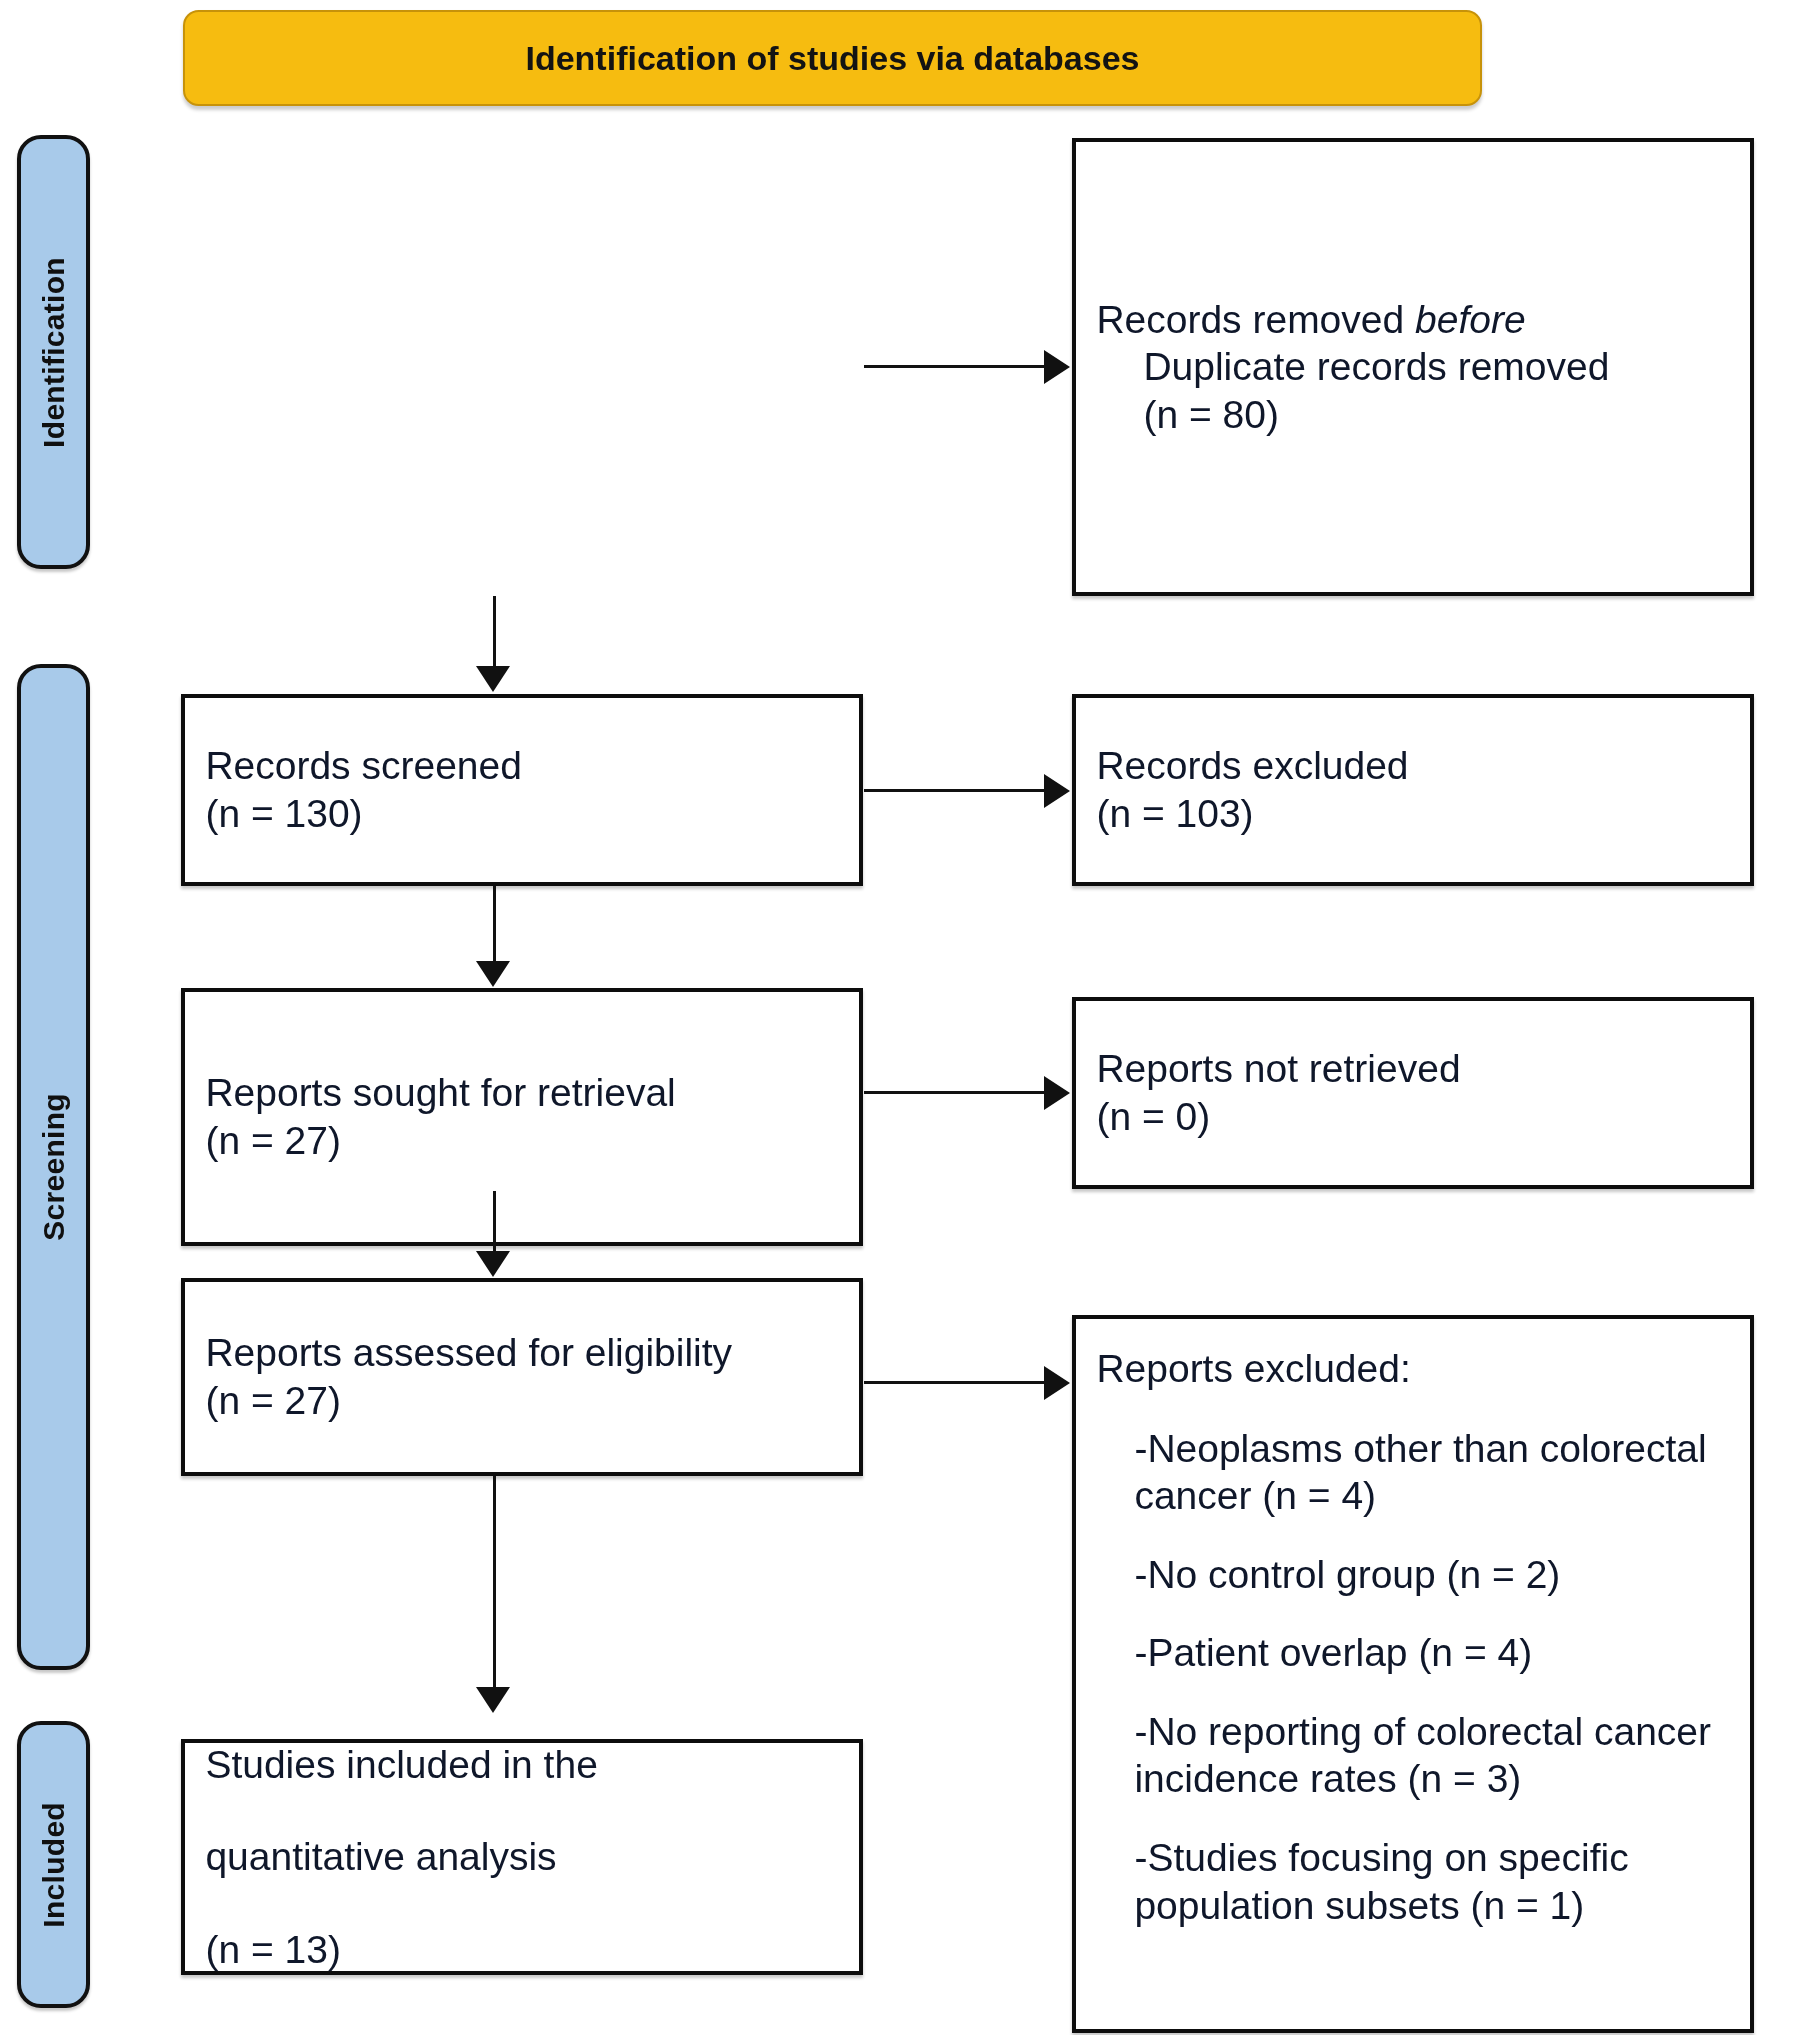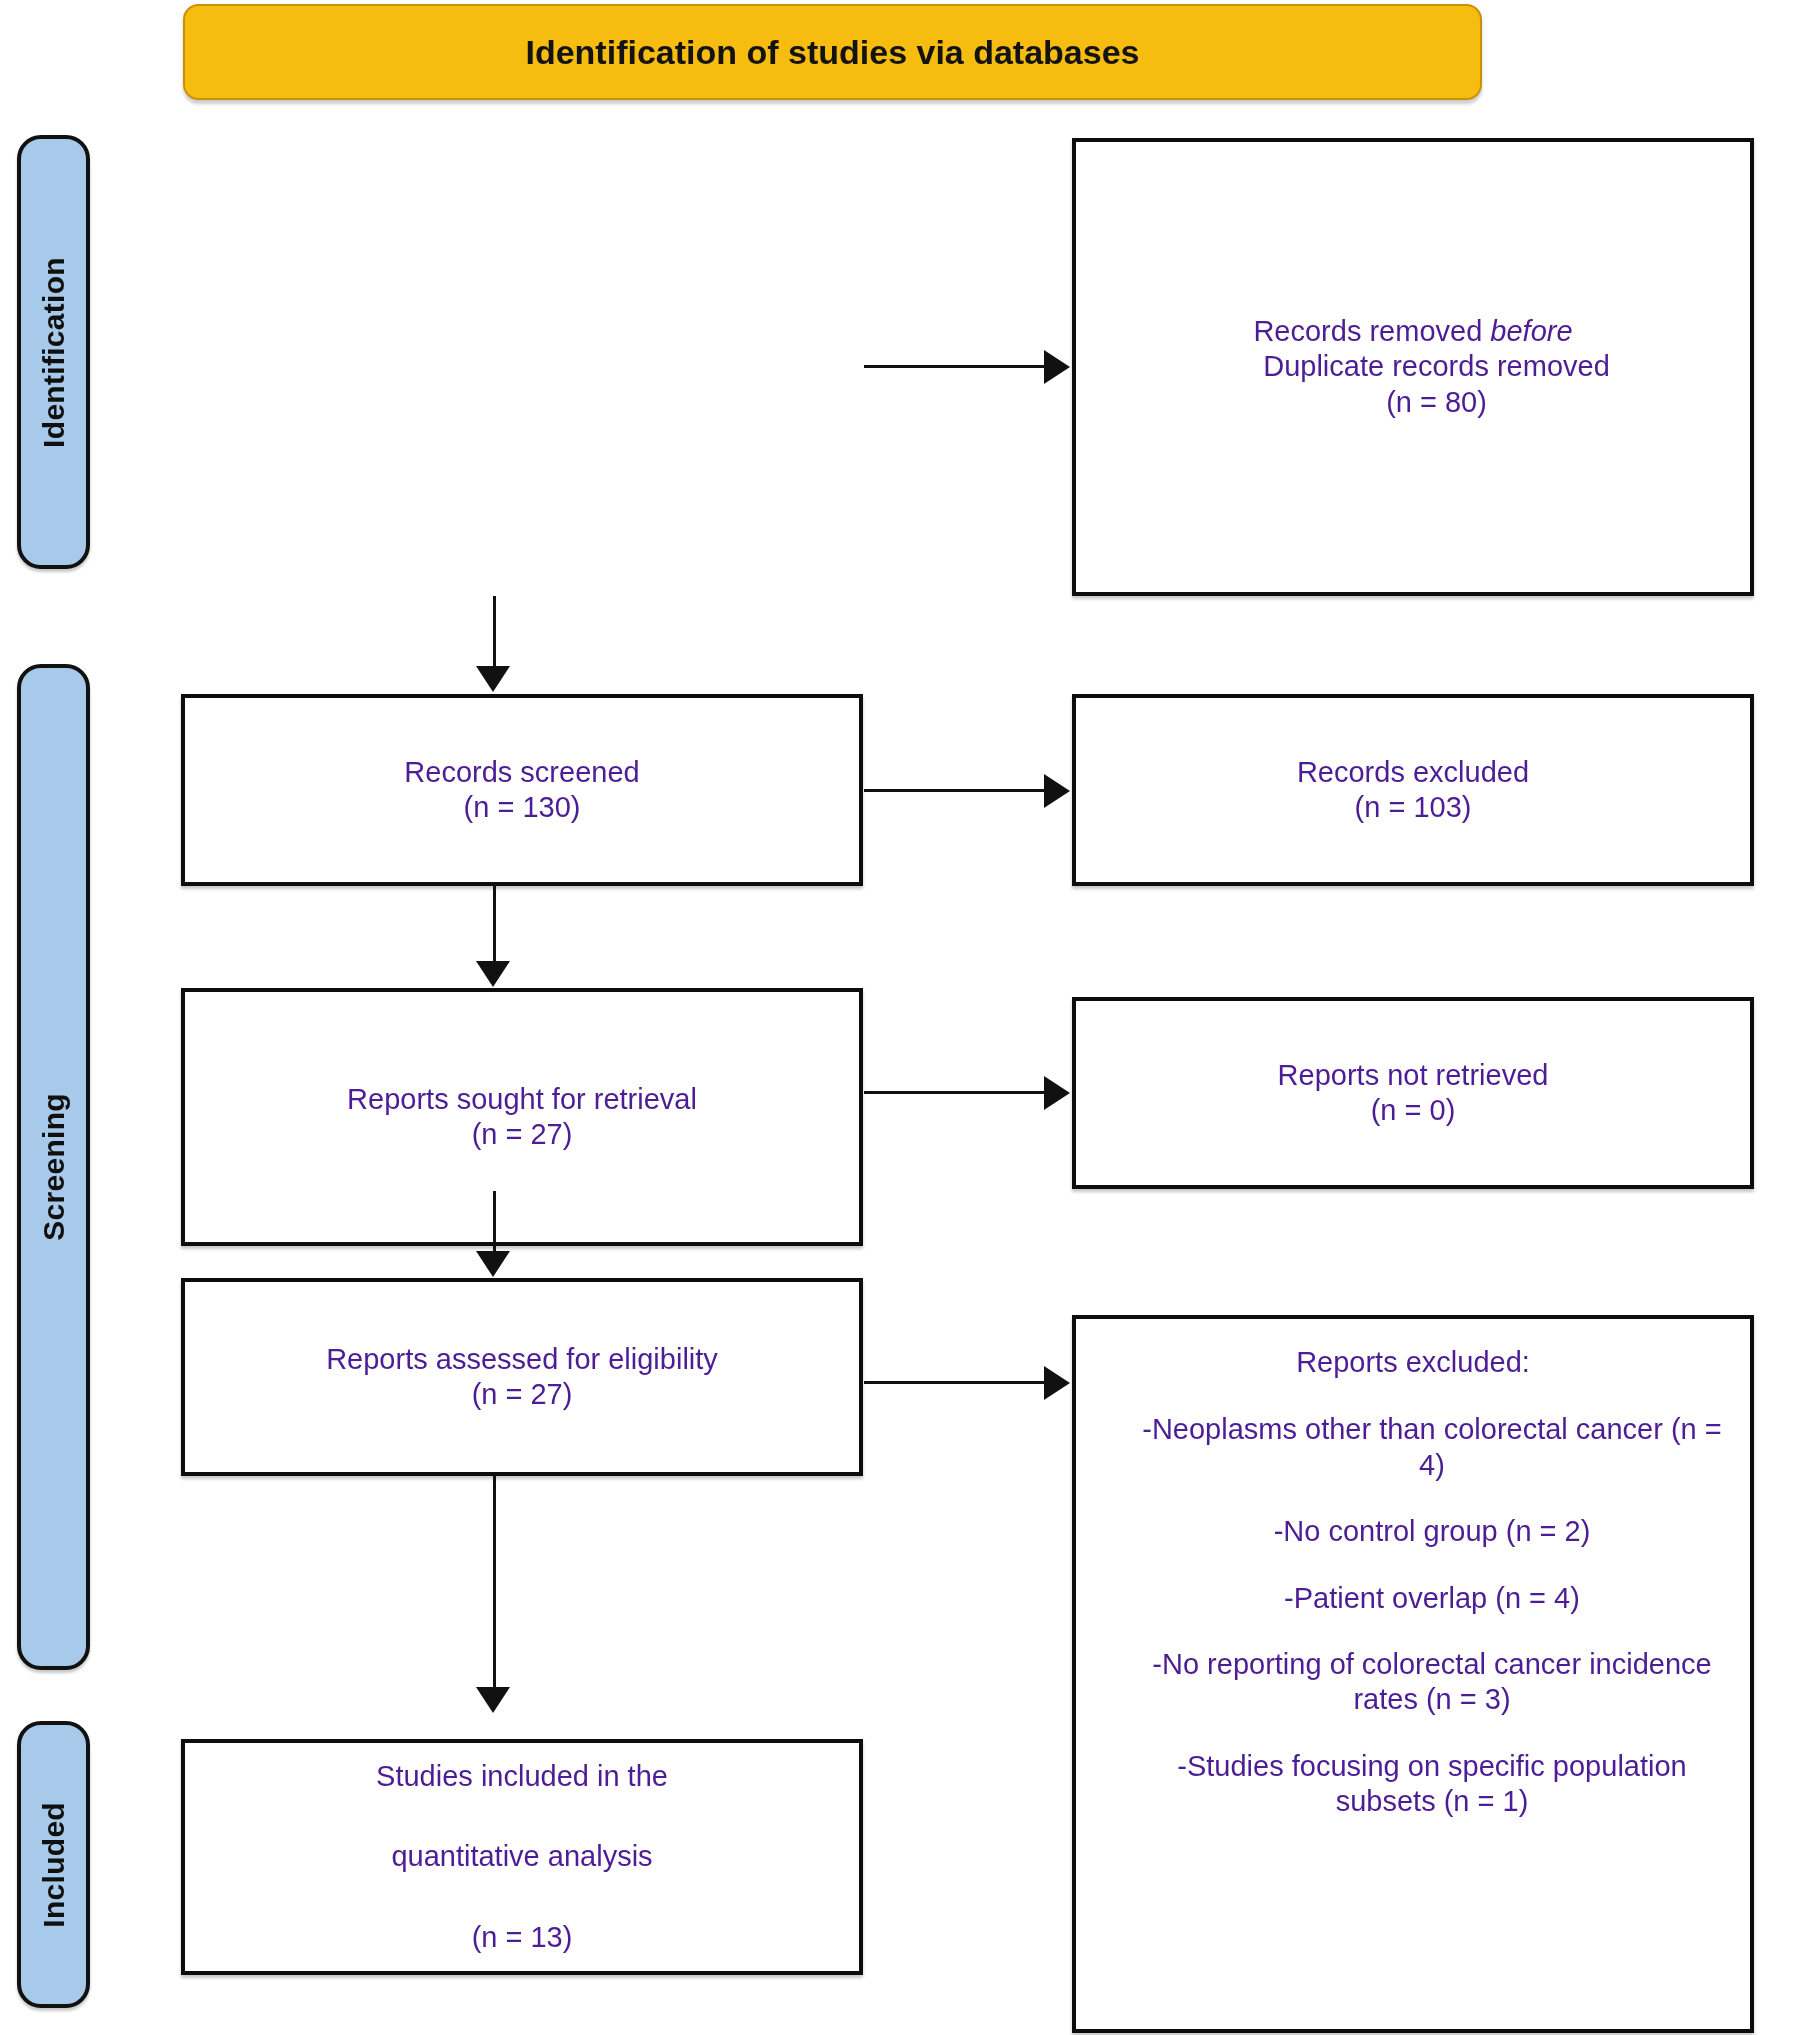--- a/index.html
+++ b/index.html
@@ -15,21 +15,21 @@
     width: 1808px;
     height: 2035px;
     background: #ffffff;
     overflow: hidden;
   }
 
   
   .banner {
     position: absolute;
     left: 183px;
-    top: 4px;
+    top: 10px;
     width: 1299px;
     height: 96px;
     background: #f6bc10;
     border: 2.4px solid #c79209;
     border-radius: 15.6px;
     box-sizing: border-box;
     display: flex;
     align-items: center;
     justify-content: center;
     box-shadow: 0 3.6px 3.6px rgba(0,0,0,0.20);
@@ -75,25 +75,24 @@
     background: #ffffff;
     border: 4.2px solid #0d0d0d;
     box-sizing: border-box;
     box-shadow: 0 3px 3px rgba(0,0,0,0.22);
     display: flex;
     flex-direction: column;
     justify-content: center;
     padding: 0 20.4px;
   }
   .box-line {
-    font-size: 29px;
+    font-size: 39px;
     line-height: 1.22;
-    color: #4c1d95;
+    color: #0f172a;
     white-space: pre-wrap;
-    text-align: center;
   }
   .box.center-text { align-items: center; text-align: center; }
   .indent { padding-left: 47px; }
   .ital { font-style: italic; }
   .excl-head { margin-bottom: 32px; }
   .excl-item {
     padding-left: 38px;
     margin-bottom: 31px;
   }
   .excl-item:last-child { margin-bottom: 0; }

